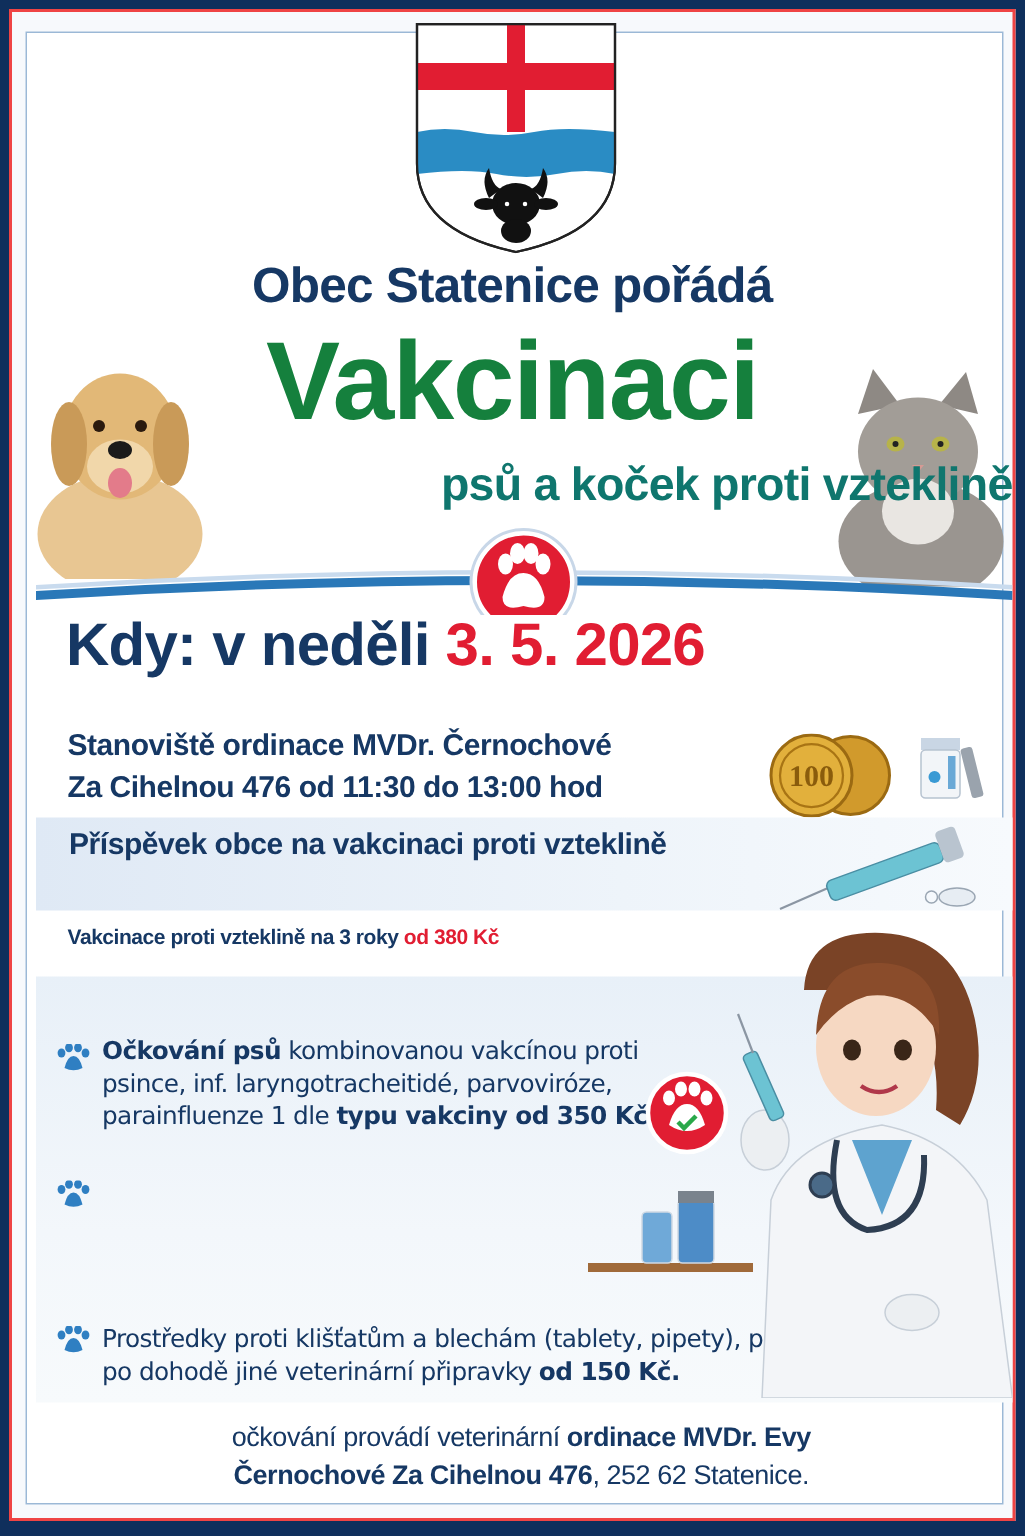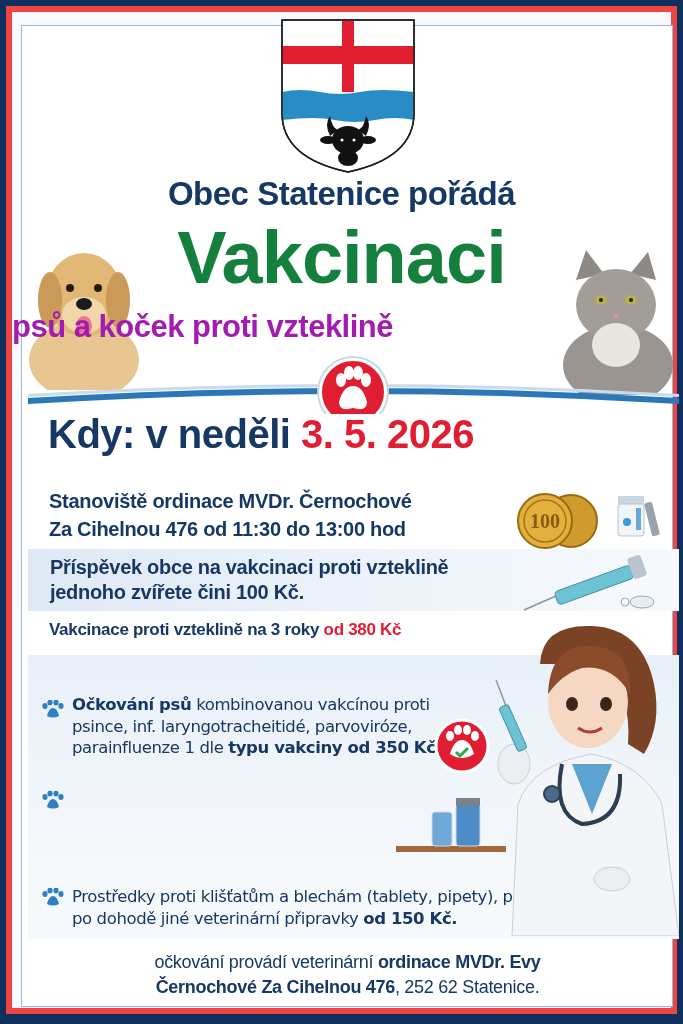--- a/index.html
+++ b/index.html
@@ -5,21 +5,21 @@
   * { box-sizing: border-box; margin: 0; padding: 0; }
   html, body { width: 683px; height: 1024px; overflow: hidden; }
   body {
     background: #0f2f5c;
     font-family: "Liberation Sans", "DejaVu Sans", sans-serif;
     position: relative;
   }
   .poster {
     position: absolute; left: 6px; top: 6px; width: 671px; height: 1008px;
     background: #f7f9fc;
-    border: 6px solid #ef4444;
+    border: 2px solid #ef4444;
   }
   .inner-frame {
     position: absolute; left: 9px; top: 13px; width: 652px; height: 982px;
     border: 1px solid #9bb8d6;
     background: #ffffff;
   }
   
   .coa {
     position: absolute; left: 268px; top: 6px; width: 136px; height: 156px;
   }
@@ -27,22 +27,22 @@
     position: absolute; left: 0; right: 0; top: 163px; text-align: center;
     color: #163864; font-size: 33px; font-weight: bold; letter-spacing: -0.5px;
     font-family: "Liberation Sans", sans-serif;
   }
   .title-main {
     position: absolute; left: 0; right: 0; top: 206px; text-align: center;
     color: #15803d; font-size: 74px; font-weight: bold; letter-spacing: -1px;
     line-height: 80px;
   }
   .title-lower {
-    position: absolute; left: 0; right: 0; top: 297px; text-align: left;
-    color: #a21caf; font-size: 31px; font-weight: bold; letter-spacing: -0.5px;
+    position: absolute; left: 0; right: 0; top: 297px; text-align: right;
+    color: #0f766e; font-size: 31px; font-weight: bold; letter-spacing: -0.5px;
   }
   
   .dog {
     position: absolute; left: 12px; top: 228px; width: 120px; height: 150px;
   }
   .cat {
     position: absolute; left: 544px; top: 238px; width: 120px; height: 145px;
   }
   
   .band {
@@ -77,21 +77,21 @@
     background: linear-gradient(90deg, #dfe9f5 0%, #eef4fa 60%, #f7fafd 100%);
   }
   .contrib .txt {
     position: absolute; left: 22px; top: 6px; font-size: 20px; font-weight: bold;
     color: #163864; line-height: 25px; letter-spacing: -0.3px;
   }
   .syringe {
     position: absolute; left: 510px; top: 540px; width: 135px; height: 62px;
   }
   .rabies {
-    position: absolute; left: 37px; top: 608px; font-size: 17px; font-weight: bold;
+    position: absolute; left: 37px; top: 608px; font-size: 14px; font-weight: bold;
     color: #163864; letter-spacing: -0.3px;
   }
   .rabies .price { color: #e11d32; }
   .services {
     position: absolute; left: 16px; top: 643px; width: 651px; height: 284px;
     background: linear-gradient(180deg, #e8f0f8 0%, #f3f7fb 60%, #f7fafc 100%);
   }
   .svc {
     position: absolute; left: 14px; font-size: 16.5px; color: #163864; line-height: 21.5px;
     font-family: "DejaVu Sans", sans-serif; letter-spacing: -0.4px;
@@ -195,21 +195,20 @@
     <rect x="2" y="2" width="26" height="8" fill="#c9d6e4"></rect>
     <rect x="2" y="10" width="26" height="32" rx="3" fill="#f2f5f8" stroke="#b7c3d0"></rect>
     <rect x="20" y="14" width="5" height="22" fill="#6aa9d6"></rect>
     <circle cx="11" cy="28" r="4" fill="#3a9ad4"></circle>
     <rect x="32" y="8" width="8" height="34" rx="2" fill="#9aa3ad" transform="rotate(-14 36 25)"></rect>
   </svg>
 
   <div class="contrib">
     <div class="txt">
       <div>Příspěvek obce na vakcinaci proti vzteklině</div>
-      <div>jednoho zvířete čini 100 Kč.</div>
     </div>
   </div>
   <svg class="syringe" viewBox="0 0 135 62">
     <line x1="2" y1="58" x2="34" y2="44" stroke="#8b96a3" stroke-width="1.5"></line>
     <rect x="32" y="26" width="80" height="14" rx="4" fill="#6cc3d3" stroke="#4a8ea3" transform="rotate(-20 72 33)"></rect>
     <rect x="108" y="4" width="14" height="22" rx="3" fill="#b9c4cf" transform="rotate(-20 115 15)"></rect>
     <ellipse cx="120" cy="50" rx="12" ry="6" fill="#e7edf3" stroke="#9aa6b3"></ellipse>
     <circle cx="103" cy="50" r="4" fill="none" stroke="#9aa6b3"></circle>
   </svg>
 

